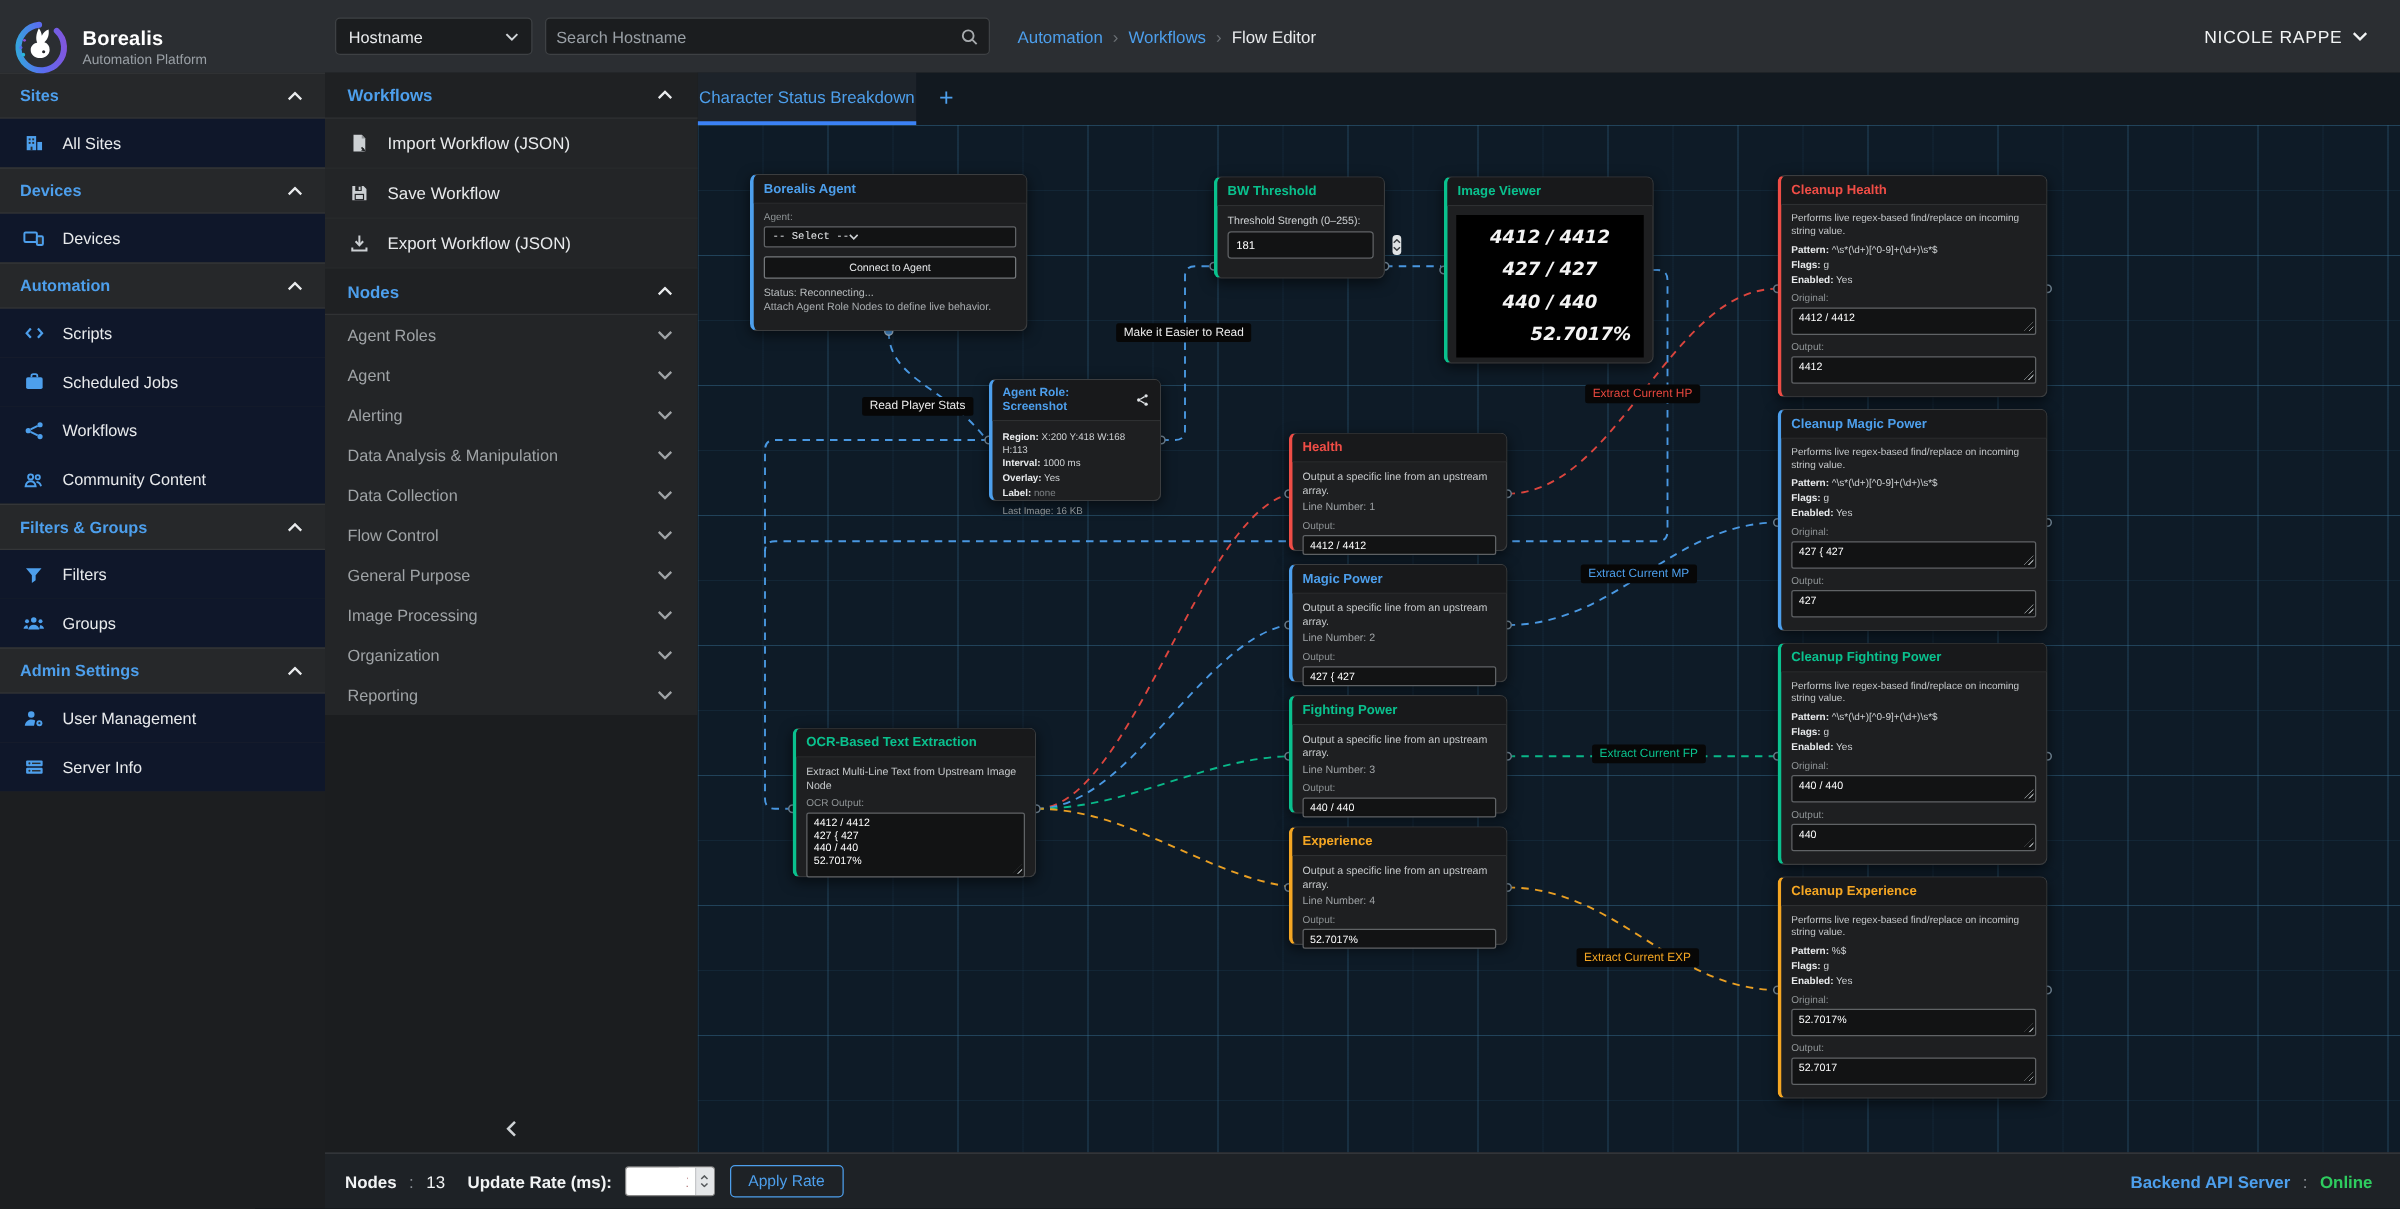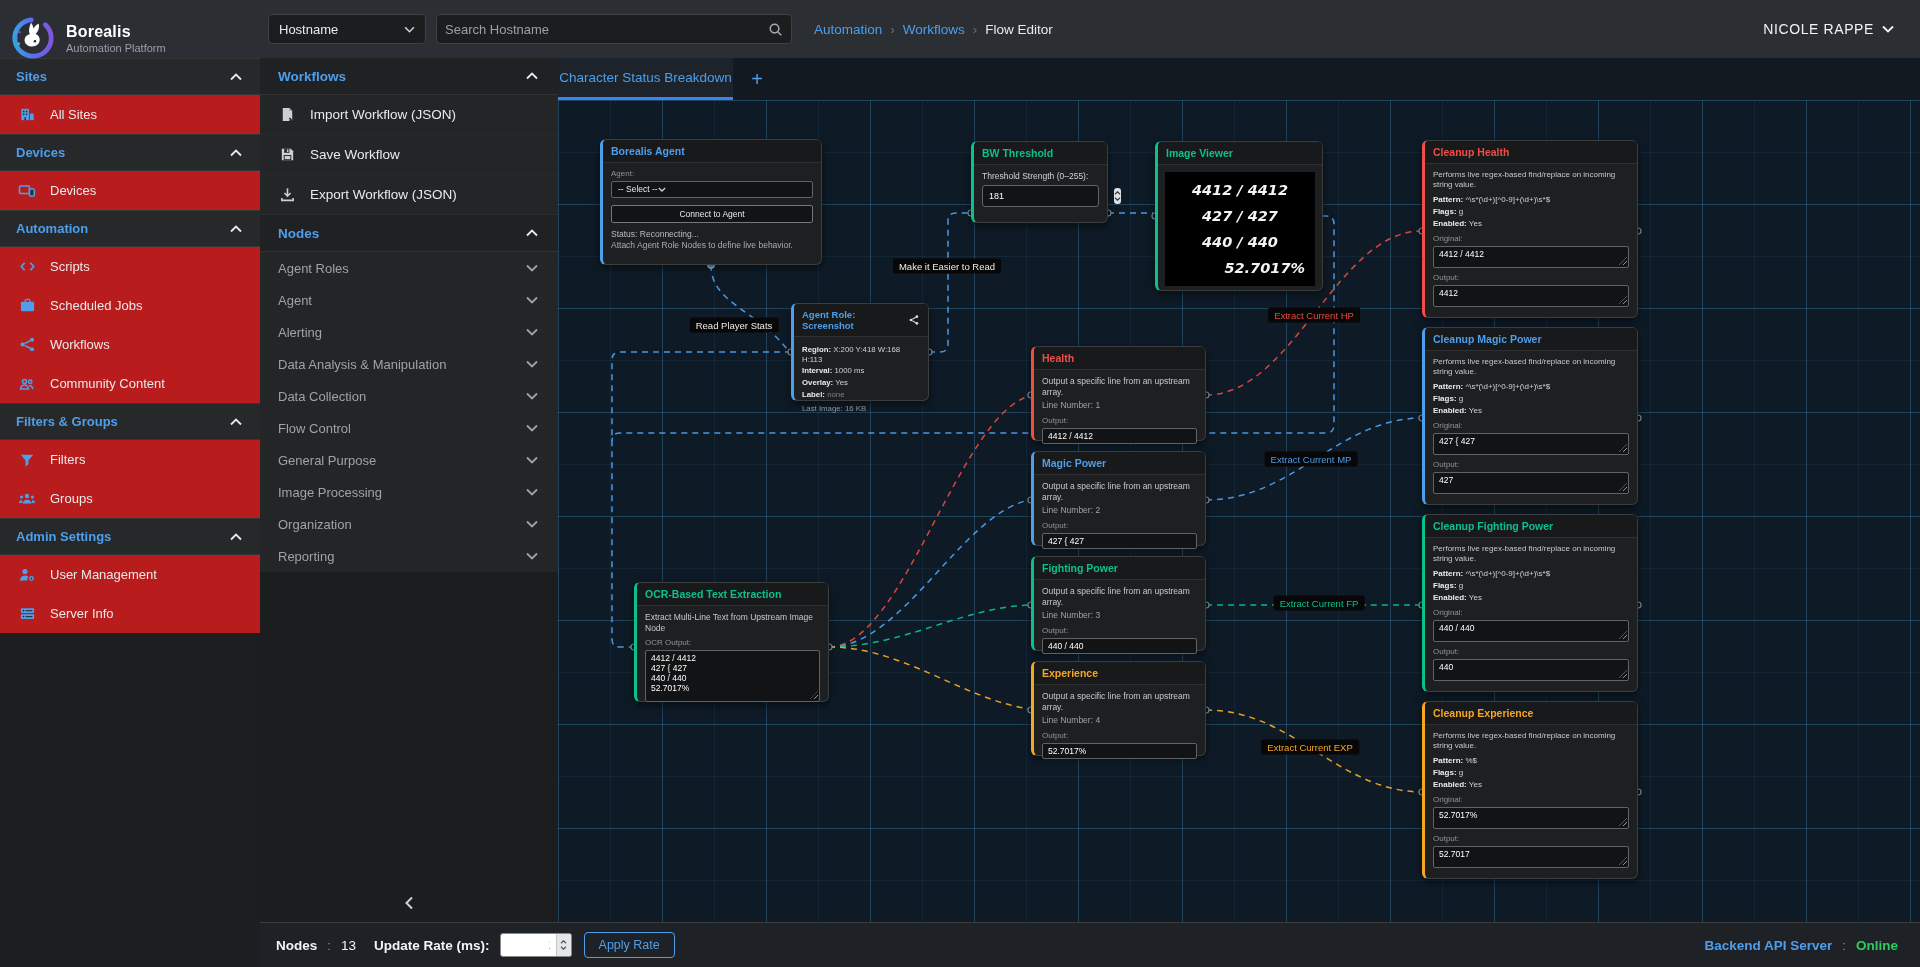--- a/index.html
+++ b/index.html
@@ -21,21 +21,21 @@
   .crumbs .sep { color:#6b7075; }
   .crumbs .cur { color:#e8eaec; }
   .topbar-spacer { flex:1; }
   .user-menu { display:flex; align-items:center; gap:8px; color:#f2f4f5; font-size:14px; letter-spacing:.6px; padding-right:26px; cursor:pointer; }
 
   
   .sidebar { position:absolute; left:0; top:58px; width:260px; bottom:0; background:#1c1e20; z-index:20; }
   .sb-top { background:#2b2d2f; }
   .sb-header { height:37px; background:#26282a; border-top:1px solid #343638; border-bottom:1px solid #343638; display:flex; align-items:center; justify-content:space-between; padding:0 18px 0 16px; cursor:pointer; }
   .sb-header span { color:#4d9fec; font-weight:bold; font-size:13px; }
-  .sb-item { height:39px; display:flex; align-items:center; gap:14px; padding-left:18px; cursor:pointer; background:#b91c1c; }
+  .sb-item { height:39px; display:flex; align-items:center; gap:14px; padding-left:18px; cursor:pointer; background:#0f172a; }
   .sb-item .lbl { color:#e8eaec; font-size:13px; }
   .sb-ic { width:18px; height:18px; display:flex; align-items:center; justify-content:center; }
 
   
   .panel { position:absolute; left:260px; top:58px; width:298px; bottom:45px; background:#1b1d1f; z-index:20; }
   .panel-top { background:#232527; }
   .p-header { height:37px; background:#1f2123; border-bottom:1px solid #303234; display:flex; align-items:center; justify-content:space-between; padding:0 20px 0 18px; cursor:pointer; }
   .p-header span { color:#4d9fec; font-weight:bold; font-size:13.5px; }
   .p-action { height:40px; display:flex; align-items:center; gap:14px; padding-left:18px; cursor:pointer; border-bottom:1px solid #292b2d; }
   .p-action .lbl { color:#e8eaec; font-size:13.5px; }
@@ -78,21 +78,21 @@
   .fnode-body { padding:6px 8px 7px 8px; font-size:8.5px; line-height:1.25; }
   .desc { color:#c6c9cb; margin-bottom:5px; }
   .kv { margin-top:2px; color:#cfd2d4; }
   .kv .k { font-weight:bold; color:#e8eaec; }
   .kv .muted { color:#7d8184; }
   .tiny-label { color:#8f9496; font-size:8px; margin:5px 0 2px; }
   .node-input { width:100%; background:#121314; border:1px solid #606366; border-radius:2px; color:#fff; font-size:8.5px; padding:2px 5px; font-family:"Liberation Sans",sans-serif; }
   .ta-wrap { position:relative; }
   .node-ta { width:100%; background:#121314; border:1px solid #606366; border-radius:2px; color:#fff; font-size:8.5px; padding:2px 5px; resize:none; overflow:hidden; white-space:pre; font-family:"Liberation Sans",sans-serif; display:block; }
   .ta-corner { position:absolute; right:2px; bottom:3px; width:8px; height:8px; background:repeating-linear-gradient(135deg, transparent 0 2px, #8f9496 2px 3px); clip-path:polygon(100% 0,100% 100%,0 100%); pointer-events:none; }
-  .node-select { display:flex; align-items:center; background:#121314; border:1px solid #606366; border-radius:2px; padding:2px 6px; color:#e8eaec; cursor:pointer; margin-top:2px; }
+  .node-select { display:flex; align-items:center; background:#121314; border:1px solid #606366; border-radius:2px; padding:2px 6px; color:#e8eaec; cursor:pointer; margin-top:2px;font-family:Liberation Mono, monospace; }
   .node-btn { background:#121314; border:1px solid #74787b; border-radius:2px; color:#e8eaec; text-align:center; padding:3px 0; margin-top:7px; cursor:pointer; font-size:8.5px; }
   .status-line { margin-top:6px; color:#b9bdbf; }
   .hint-line { color:#a9adb0; }
   .foot-line { color:#8f9496; margin-top:4px; }
   .num-wrap { display:flex; align-items:stretch; border:1px solid #606366; border-radius:3px; background:#121314; margin-top:3px; height:22px; width:100%; }
   .num-wrap input { flex:1; background:transparent; border:none; outline:none; color:#fff; font-size:9px; padding:0 6px; font-family:"Liberation Sans",sans-serif; }
   .bw-spin { width:17px; margin:2px; background:#dfe2e4; border-radius:3px; display:flex; flex-direction:column; align-items:center; justify-content:center; gap:2px; cursor:pointer; }
   .viewer-screen { background:#000; margin:7px; padding:5px 10px; }
   .viewer-line { color:#f4f4f4; font-weight:bold; font-style:italic; font-size:14.5px; line-height:26px; text-align:center; font-family:"DejaVu Sans",sans-serif; }
   .viewer-line:last-child { text-align:right; }
@@ -486,21 +486,21 @@
         <circle class="handle" cx="1080" cy="505" r="3"></circle>
       <circle class="handle" cx="864" cy="692" r="3"></circle>
         <circle class="handle" cx="1080" cy="692" r="3"></circle>
     </svg>
 
     <div class="chip" style="left:176px;top:225px">Read Player Stats</div>
     <div class="chip" style="left:389px;top:166px">Make it Easier to Read</div>
     <div class="chip chip-red" style="left:756px;top:215px">Extract Current HP</div>
     <div class="chip chip-blue" style="left:753px;top:359px">Extract Current MP</div>
     <div class="chip chip-green" style="left:761px;top:503px">Extract Current FP</div>
-    <div class="chip chip-orange" style="left:752px;top:647px">Extract Current EXP</div>
+    <div class="chip chip-orange" style="left:752px;top:666px">Extract Current EXP</div>
 
     <div class="fnode ac-blue" style="left:42px;top:39px;width:222px;height:126px">
       <div class="fnode-header">
           <span>Borealis Agent</span>
         </div>
       <div class="fnode-body">
         <div class="tiny-label" style="margin-top:0">Agent:</div>
         <div class="node-select">
           <span>-- Select --</span>
           <svg width="8" height="5" viewBox="0 0 12 8">

